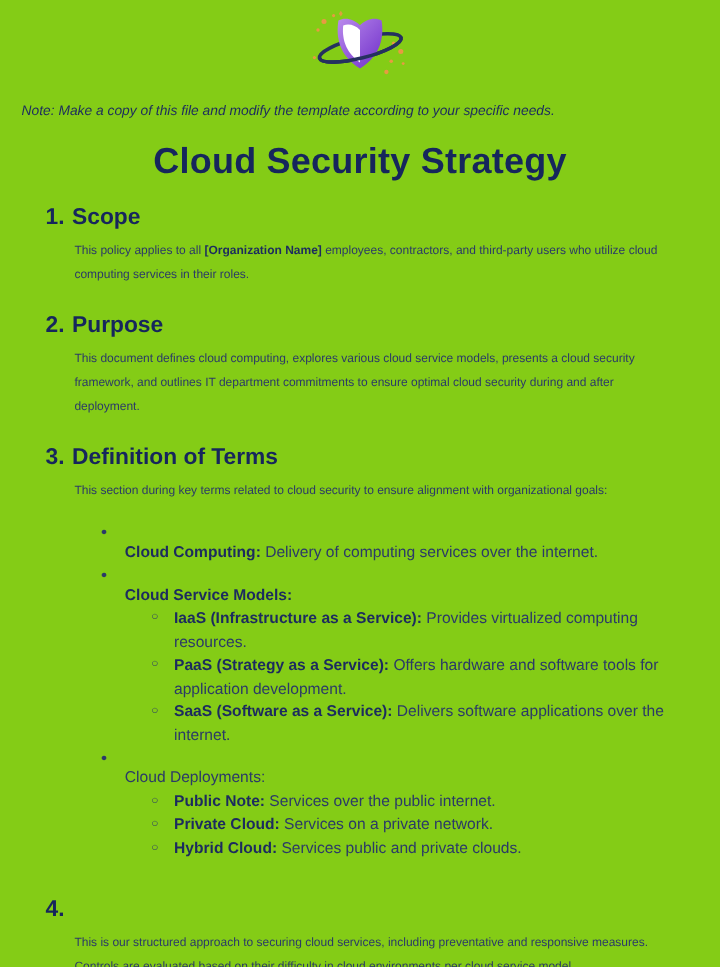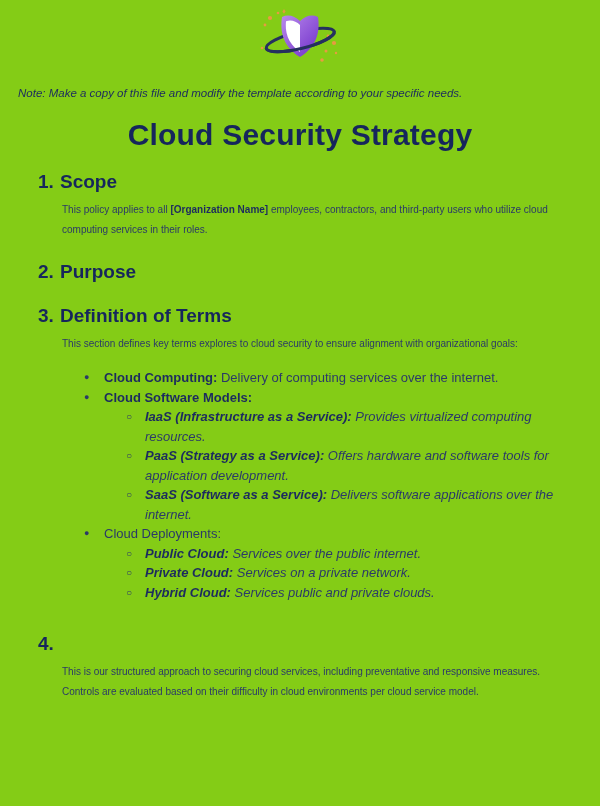--- a/index.html
+++ b/index.html
@@ -57,24 +57,24 @@
     margin-top: 14px;
     font-size: 13px;
     line-height: 19.5px;
     color: #2b3a68;
   }
   .bullet-item { display: flex; }
   .bullet-item .marker { flex: none; line-height: 19.5px; }
   .bullet-item .txt { flex: 1; }
   .lvl1 { margin-left: 84px; }
   .lvl1 .marker { width: 20px; font-size: 9px; }
-  .lvl1 .txt { padding-right: 41px; }
+  .lvl1 .txt { padding-right: 41px; margin-top: 16px; }
   .lvl2 { margin-left: 126px; }
   .lvl2 .marker { width: 19px; font-size: 10px; }
-  .lvl2 .txt { padding-right: 28px; font-style: italic; }
+  .lvl2 .txt { padding-right: 28px; }
 </style>
 </head>
 <body>
 
 <div class="page">
 
   <div class="logo-wrap">
     <svg width="120" height="64" viewBox="0 0 120 64">
       <defs>
         <linearGradient id="shieldGrad" x1="0" y1="0" x2="1" y2="1">
@@ -121,56 +121,57 @@
       <span class="sec-title">Scope</span>
     </div>
     <p class="sec-body"><span>This policy applies to all </span><b>[Organization Name]</b><span> employees, contractors, and third-party users who utilize cloud computing services in their roles.</span></p>
   </section>
 
   <section>
     <div class="sec-heading">
       <span class="sec-num">2.</span>
       <span class="sec-title">Purpose</span>
     </div>
+    <p class="sec-body"><span>This document defines cloud computing, explores various cloud service models, presents a cloud security framework, and outlines IT department commitments to ensure optimal cloud security during and after deployment.</span></p>
   </section>
 
   <section>
     <div class="sec-heading">
       <span class="sec-num">3.</span>
       <span class="sec-title">Definition of Terms</span>
     </div>
-    <p class="sec-body"><span>This section defines key terms explores to cloud security to ensure alignment with organizational goals:</span></p>
+    <p class="sec-body"><span>This section during key terms related to cloud security to ensure alignment with organizational goals:</span></p>
     <div class="bullets">
         <div class="bullet-item lvl1">
           <span class="marker">●</span>
           <span class="txt"><b>Cloud Computing:</b><span> Delivery of computing services over the internet.</span></span>
         </div>
         <div class="bullet-item lvl1">
           <span class="marker">●</span>
-          <span class="txt"><b>Cloud Software Models:</b></span>
+          <span class="txt"><b>Cloud Service Models:</b></span>
         </div>
         <div class="bullet-item lvl2">
           <span class="marker">○</span>
           <span class="txt"><b>IaaS (Infrastructure as a Service):</b><span> Provides virtualized computing resources.</span></span>
         </div>
         <div class="bullet-item lvl2">
           <span class="marker">○</span>
           <span class="txt"><b>PaaS (Strategy as a Service):</b><span> Offers hardware and software tools for application development.</span></span>
         </div>
         <div class="bullet-item lvl2">
           <span class="marker">○</span>
           <span class="txt"><b>SaaS (Software as a Service):</b><span> Delivers software applications over the internet.</span></span>
         </div>
         <div class="bullet-item lvl1">
           <span class="marker">●</span>
           <span class="txt"><span>Cloud Deployments:</span></span>
         </div>
         <div class="bullet-item lvl2">
           <span class="marker">○</span>
-          <span class="txt"><b>Public Cloud:</b><span> Services over the public internet.</span></span>
+          <span class="txt"><b>Public Note:</b><span> Services over the public internet.</span></span>
         </div>
         <div class="bullet-item lvl2">
           <span class="marker">○</span>
           <span class="txt"><b>Private Cloud:</b><span> Services on a private network.</span></span>
         </div>
         <div class="bullet-item lvl2">
           <span class="marker">○</span>
           <span class="txt"><b>Hybrid Cloud:</b><span> Services public and private clouds.</span></span>
         </div>
       </div>

